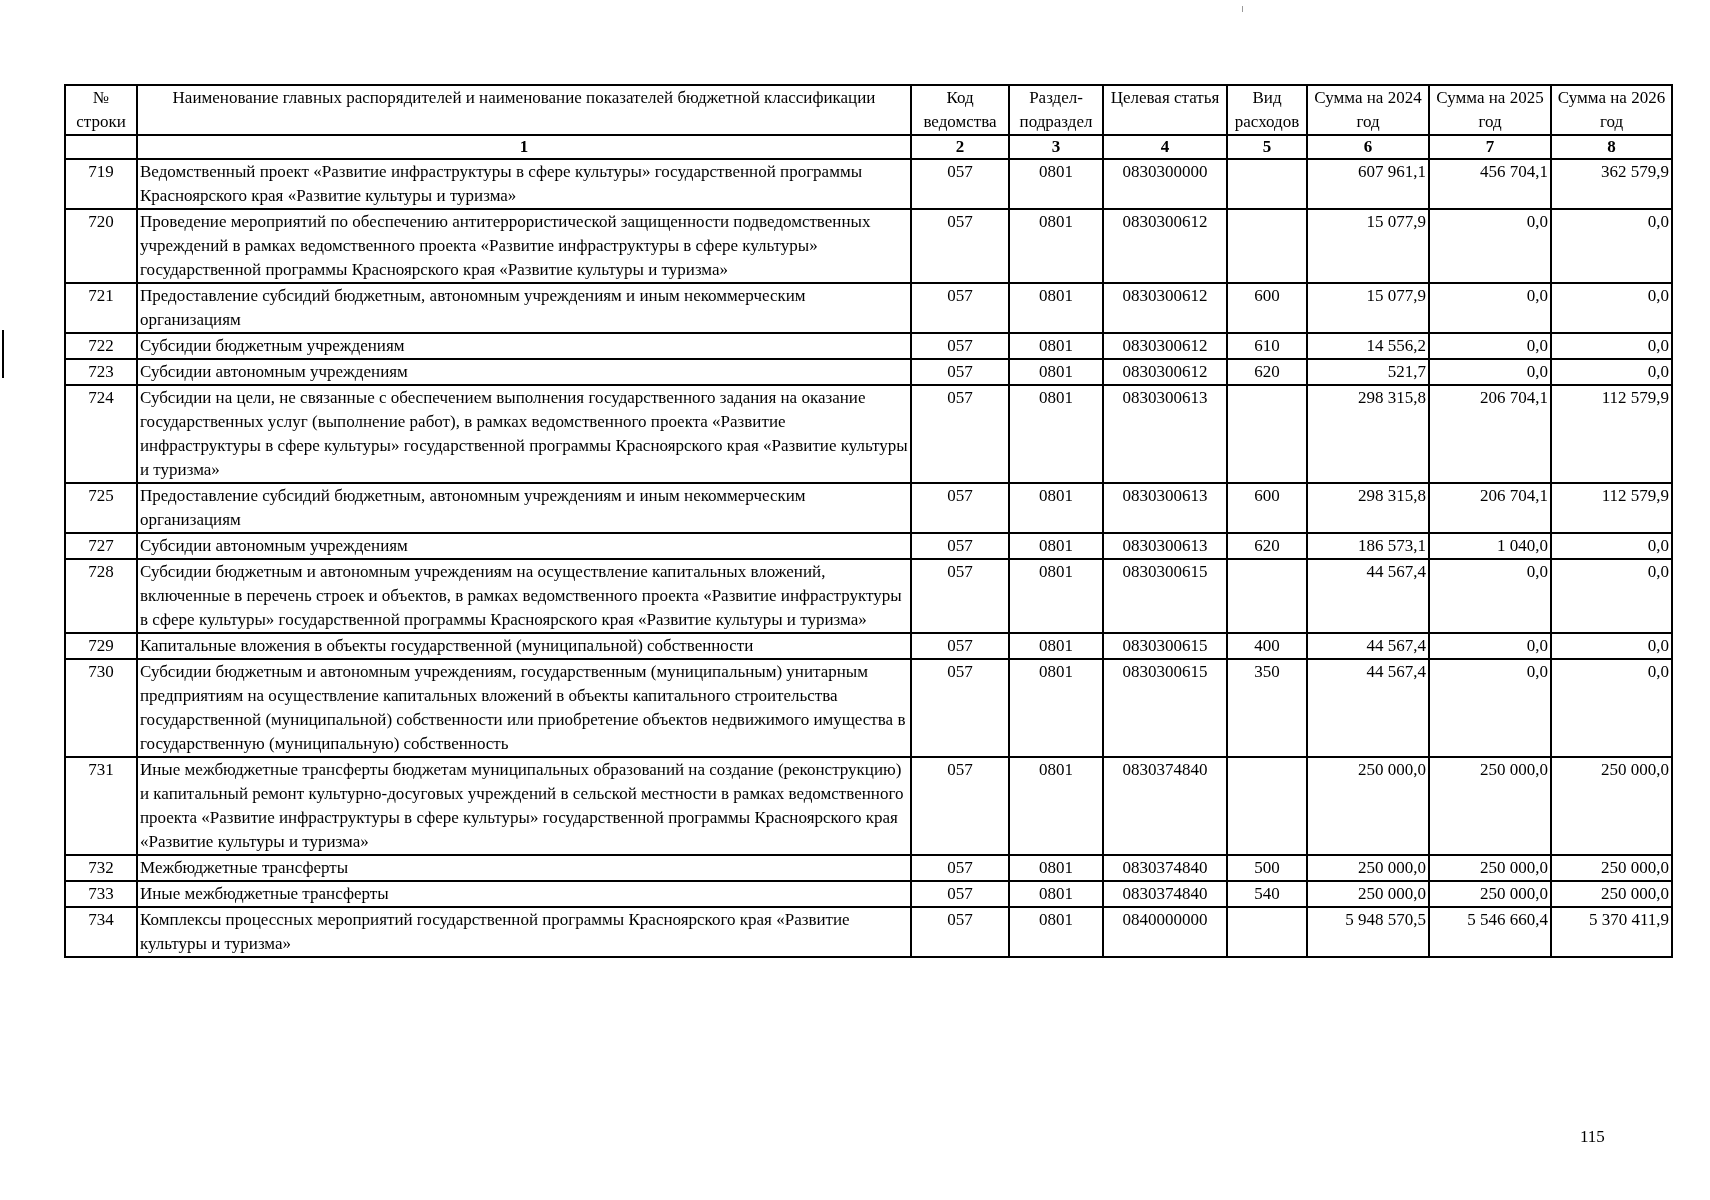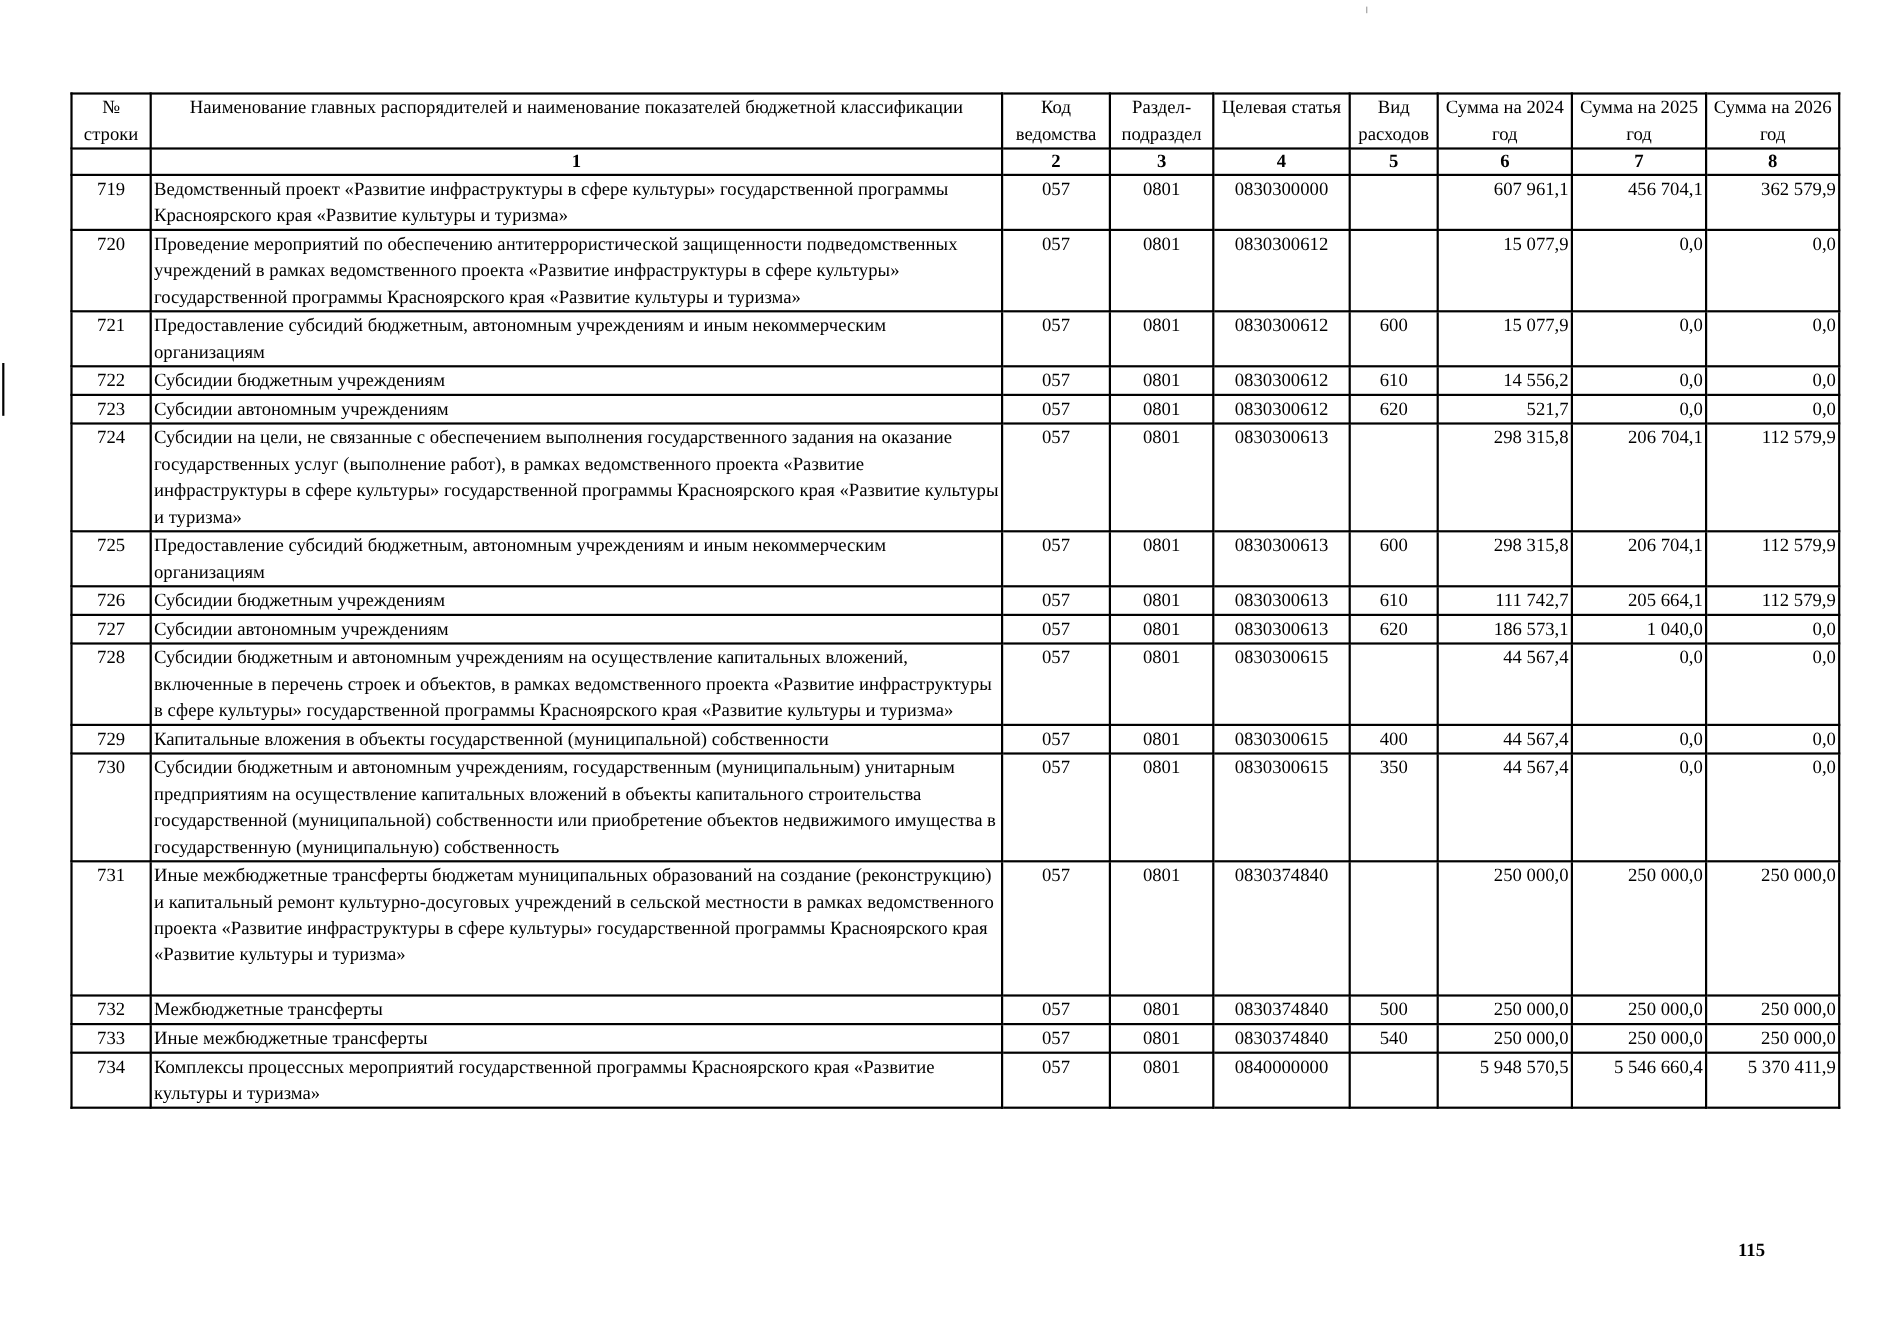--- a/index.html
+++ b/index.html
@@ -10,21 +10,21 @@
                  border-collapse: collapse; table-layout: fixed; font-size: 17px; line-height: 24px; }
   table.budget td, table.budget th { border: 2px solid #000; padding: 0 2px; vertical-align: top;
                  font-weight: normal; overflow: hidden; }
   th.hdr { text-align: center; vertical-align: middle; line-height: 24px; padding: 2px 2px; }
   tr.colnum td { text-align: center; font-weight: bold; height: 22px; line-height: 22px; }
   td.num { text-align: center; }
   td.name { text-align: left; padding-left: 3px; }
   td.c { text-align: center; }
   td.r { text-align: right; padding-right: 2px; }
   .left-mark { position: absolute; left: 2px; top: 330px; width: 2px; height: 48px; background: #000; }
-  .page-number { position: absolute; left: 1580px; top: 1127px; font-size: 17px; font-weight: bold; }
+  .page-number { position: absolute; left: 1580px; top: 1127px; font-size: 17px; font-weight: normal; }
   .speck { position: absolute; left: 1242px; top: 6px; width: 1px; height: 6px; background: #999; }
 </style>
 </head>
 <body>
 
 <div class="page">
   <div class="speck"></div>
   <div class="left-mark"></div>
 
   <table class="budget">
@@ -135,31 +135,20 @@
           <td class="name">Предоставление субсидий бюджетным, автономным учреждениям и иным некоммерческим организациям</td>
           <td class="c">057</td>
           <td class="c">0801</td>
           <td class="c">0830300613</td>
           <td class="c">600</td>
           <td class="r">298 315,8</td>
           <td class="r">206 704,1</td>
           <td class="r">112 579,9</td>
         </tr>
         <tr>
-          <td class="num">726</td>
-          <td class="name">Субсидии бюджетным учреждениям</td>
-          <td class="c">057</td>
-          <td class="c">0801</td>
-          <td class="c">0830300613</td>
-          <td class="c">610</td>
-          <td class="r">111 742,7</td>
-          <td class="r">205 664,1</td>
-          <td class="r">112 579,9</td>
-        </tr>
-        <tr>
           <td class="num">727</td>
           <td class="name">Субсидии автономным учреждениям</td>
           <td class="c">057</td>
           <td class="c">0801</td>
           <td class="c">0830300613</td>
           <td class="c">620</td>
           <td class="r">186 573,1</td>
           <td class="r">1 040,0</td>
           <td class="r">0,0</td>
         </tr>
@@ -191,21 +180,21 @@
           <td class="c">057</td>
           <td class="c">0801</td>
           <td class="c">0830300615</td>
           <td class="c">350</td>
           <td class="r">44 567,4</td>
           <td class="r">0,0</td>
           <td class="r">0,0</td>
         </tr>
         <tr>
           <td class="num">731</td>
-          <td class="name" style="padding-bottom: 24px;">Иные межбюджетные трансферты бюджетам муниципальных образований на создание (реконструкцию) и капитальный ремонт культурно-досуговых учреждений в сельской местности в рамках ведомственного проекта «Развитие инфраструктуры в сфере культуры» государственной программы Красноярского края «Развитие культуры и туризма»</td>
+          <td class="name" style="">Иные межбюджетные трансферты бюджетам муниципальных образований на создание (реконструкцию) и капитальный ремонт культурно-досуговых учреждений в сельской местности в рамках ведомственного проекта «Развитие инфраструктуры в сфере культуры» государственной программы Красноярского края «Развитие культуры и туризма»</td>
           <td class="c">057</td>
           <td class="c">0801</td>
           <td class="c">0830374840</td>
           <td class="c"></td>
           <td class="r">250 000,0</td>
           <td class="r">250 000,0</td>
           <td class="r">250 000,0</td>
         </tr>
         <tr>
           <td class="num">732</td>

